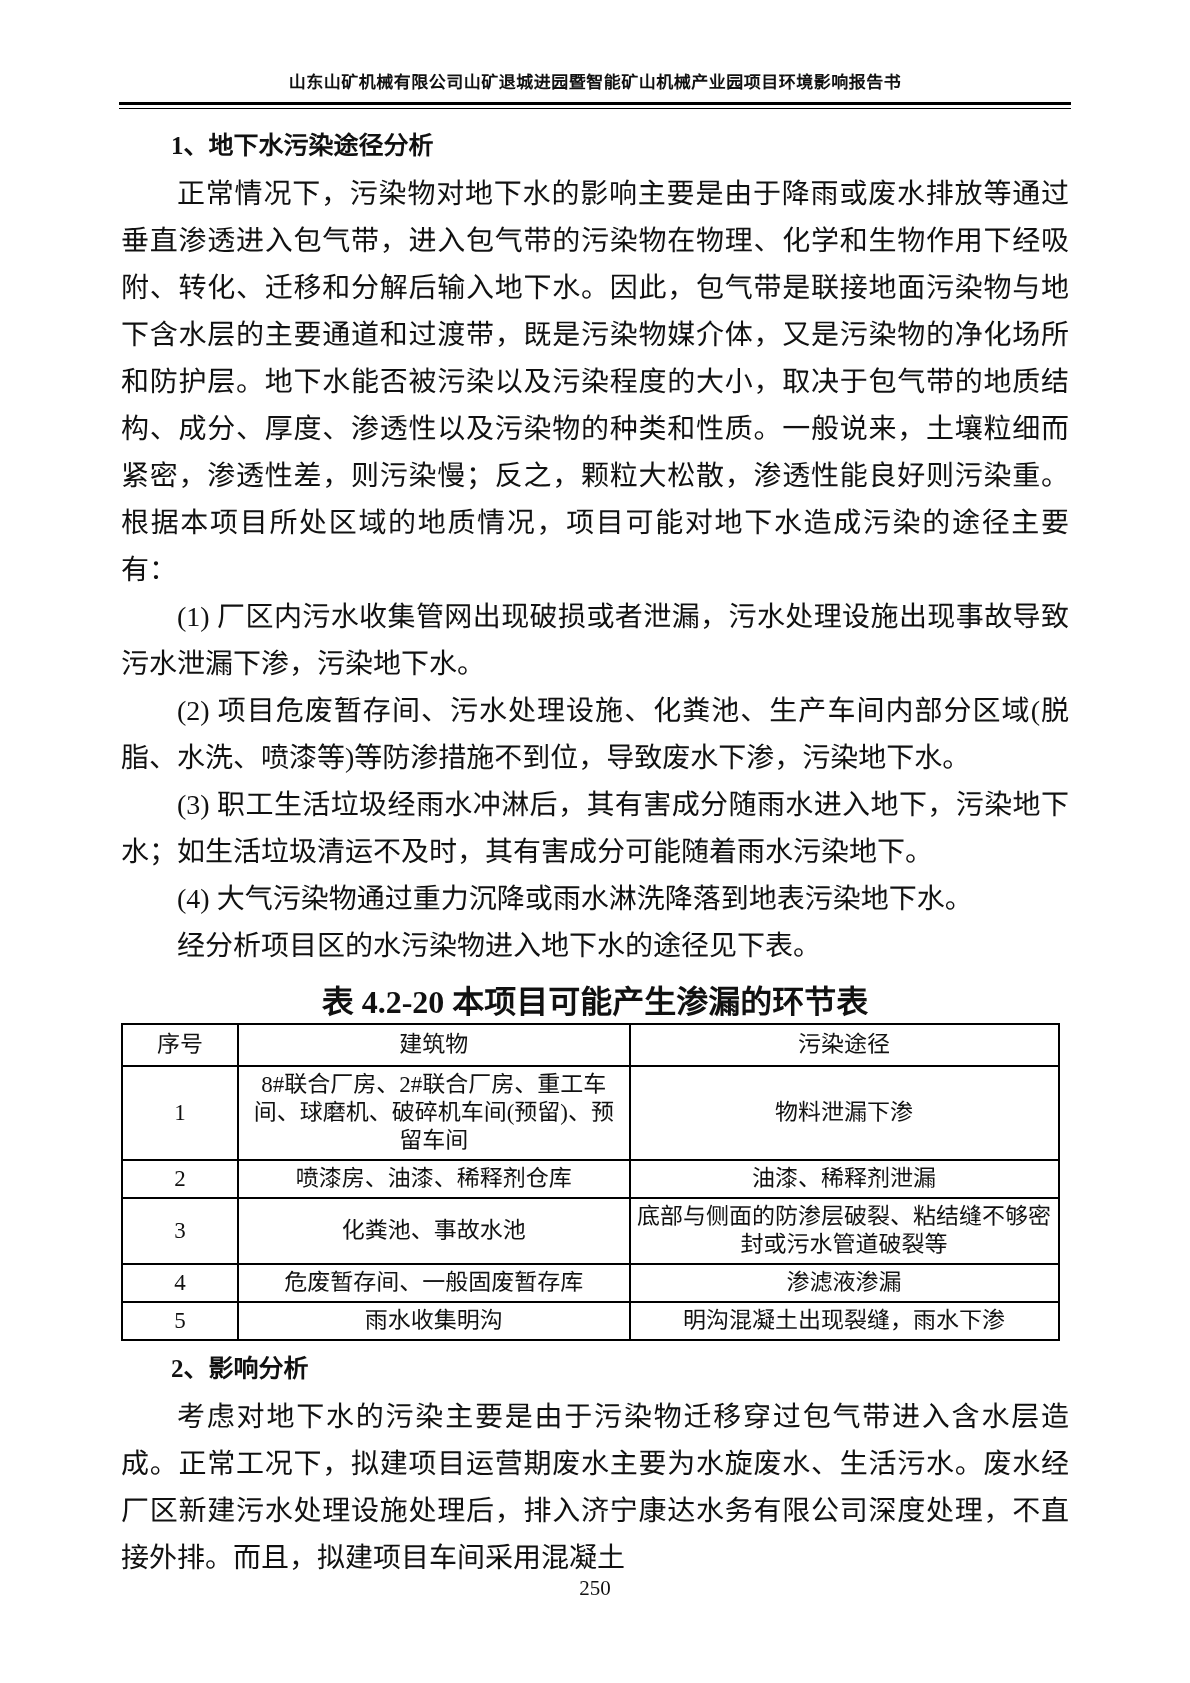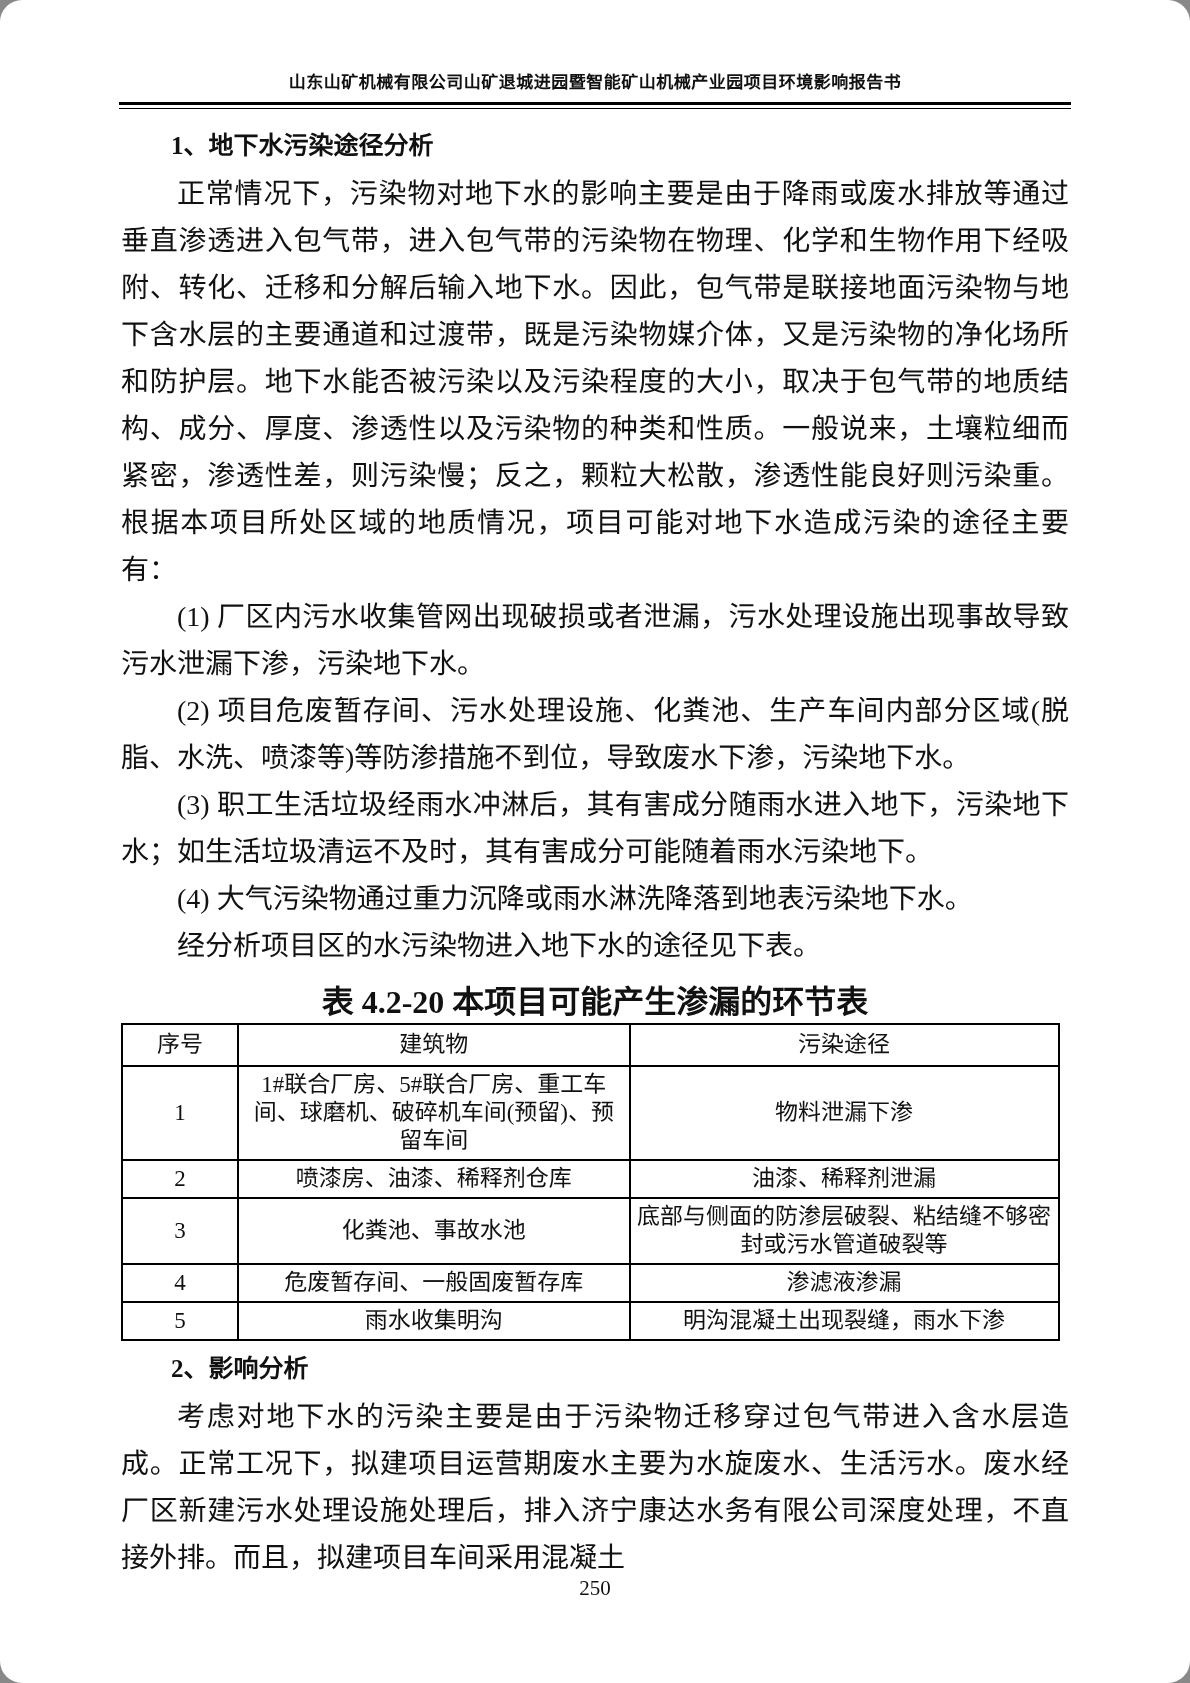--- a/index.html
+++ b/index.html
@@ -9,21 +9,20 @@
   }
   .page {
     position: relative;
     width: 1190px;
     height: 1683px;
     margin: 0 auto;
     background: #ffffff;
     color: #111111;
     font-family: "Liberation Serif", "DejaVu Serif", serif;
     overflow: hidden;
-    border-radius: 22px;
   }
   
   .page-header {
     padding-top: 72px;
   }
   .header-title {
     text-align: center;
     font-size: 17px;
     font-weight: 600;
     letter-spacing: 0.5px;
@@ -148,21 +147,21 @@
       <thead>
         <tr>
           <th>序号</th>
           <th>建筑物</th>
           <th>污染途径</th>
         </tr>
       </thead>
       <tbody>
         <tr>
           <td>1</td>
-          <td>1#联合厂房、5#联合厂房、重工车间、球磨机、破碎机车间(预留)、预留车间</td>
+          <td>8#联合厂房、2#联合厂房、重工车间、球磨机、破碎机车间(预留)、预留车间</td>
           <td>物料泄漏下渗</td>
         </tr>
         <tr>
           <td>2</td>
           <td>喷漆房、油漆、稀释剂仓库</td>
           <td>油漆、稀释剂泄漏</td>
         </tr>
         <tr>
           <td>3</td>
           <td>化粪池、事故水池</td>

